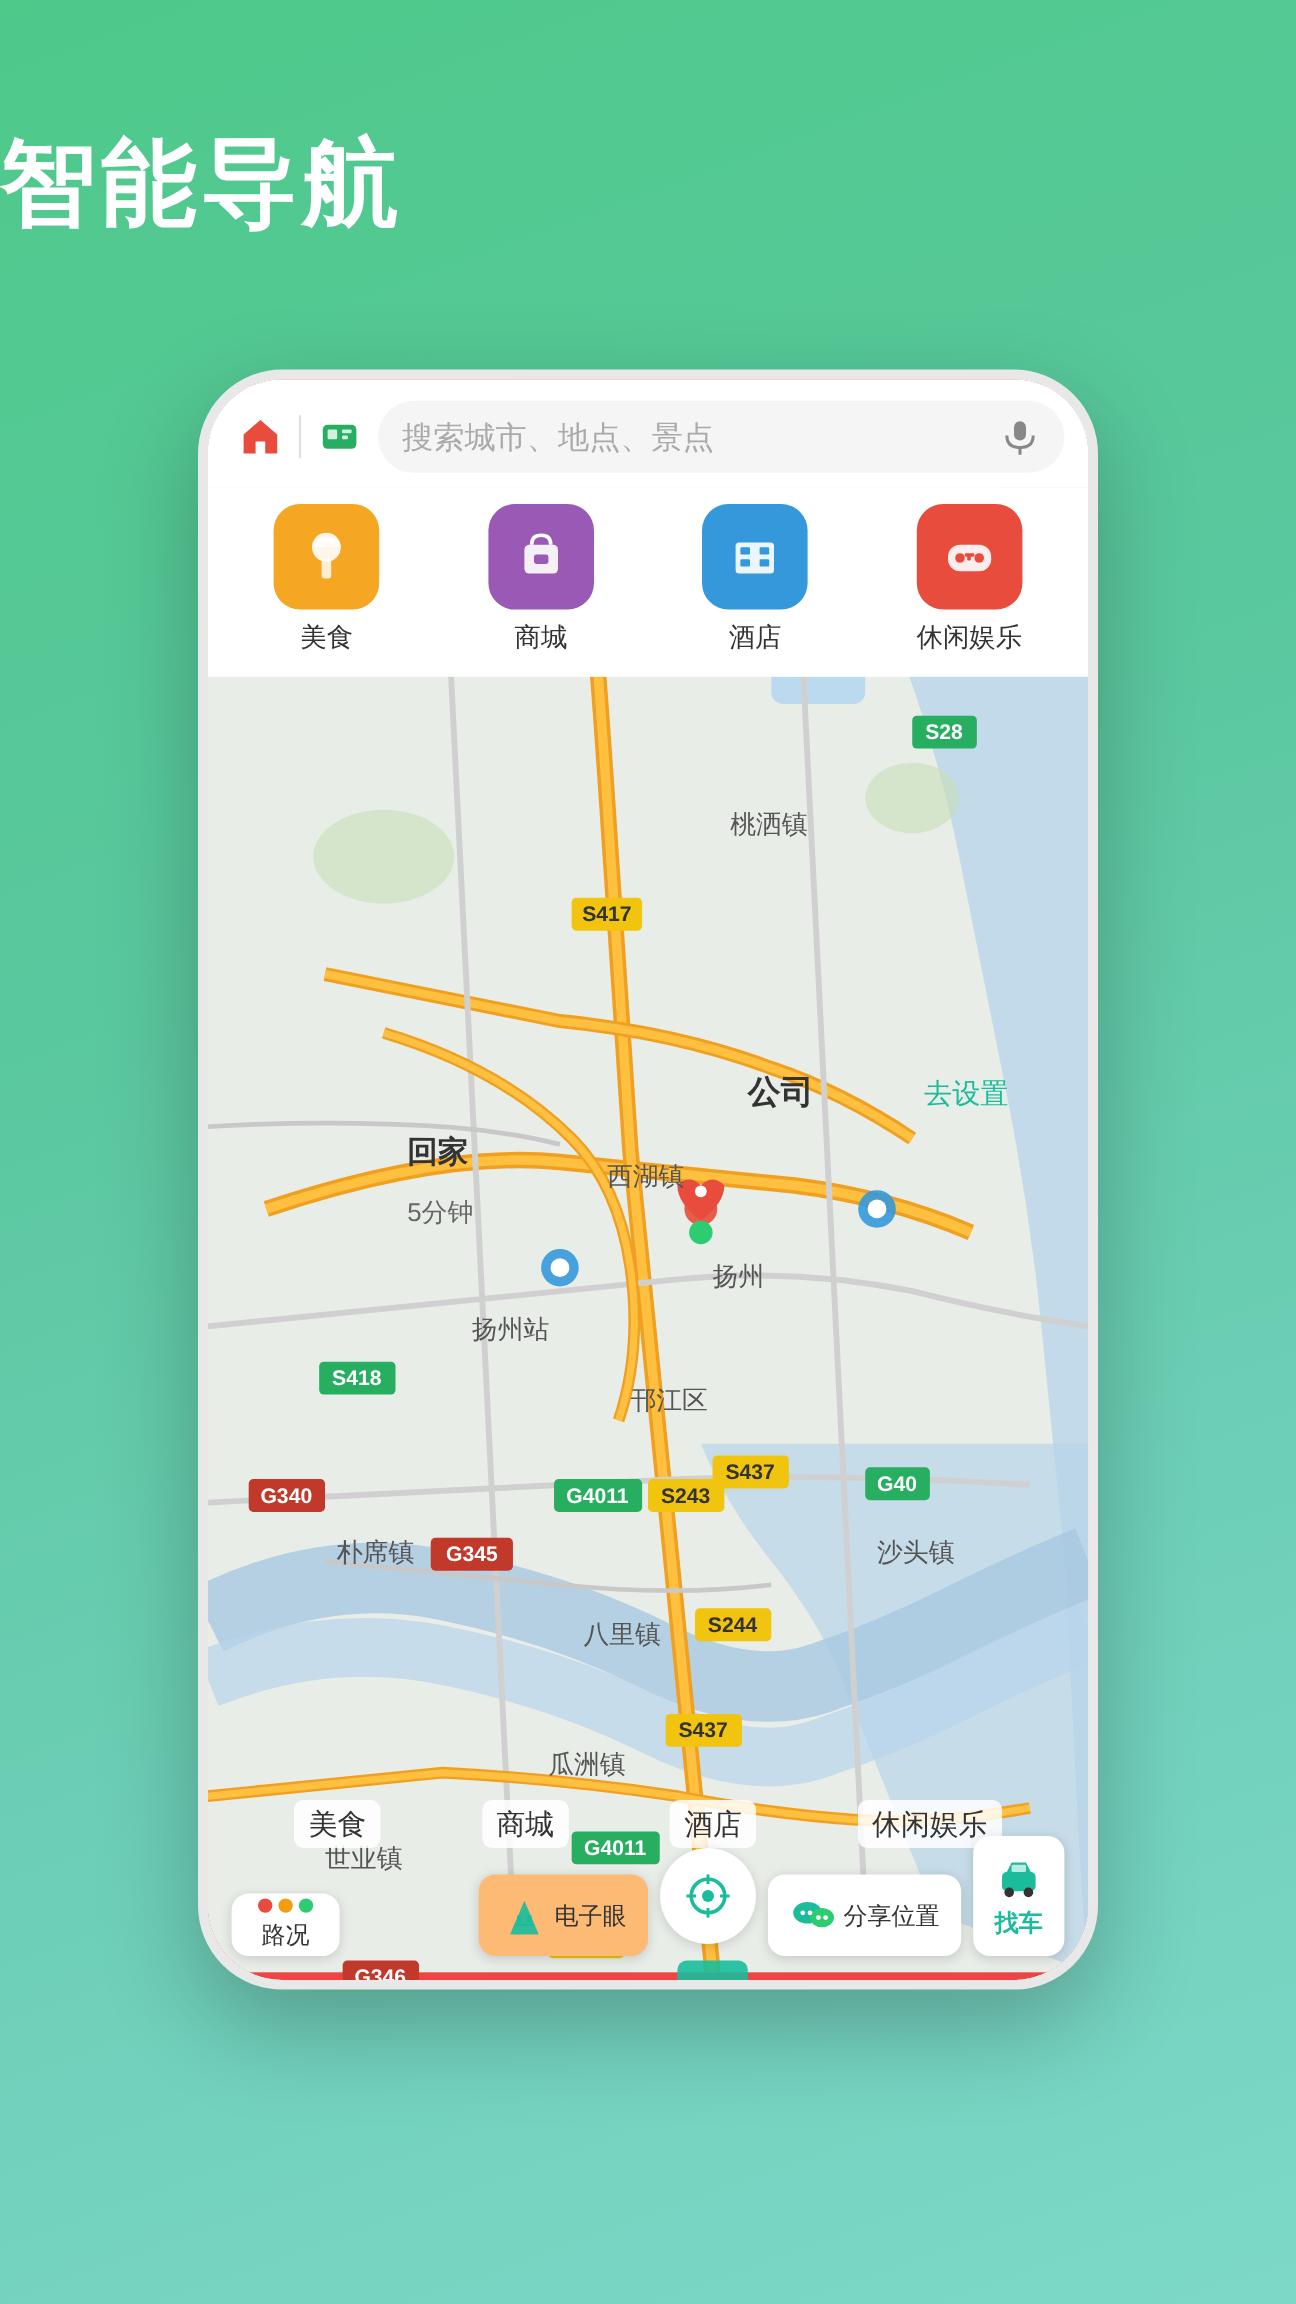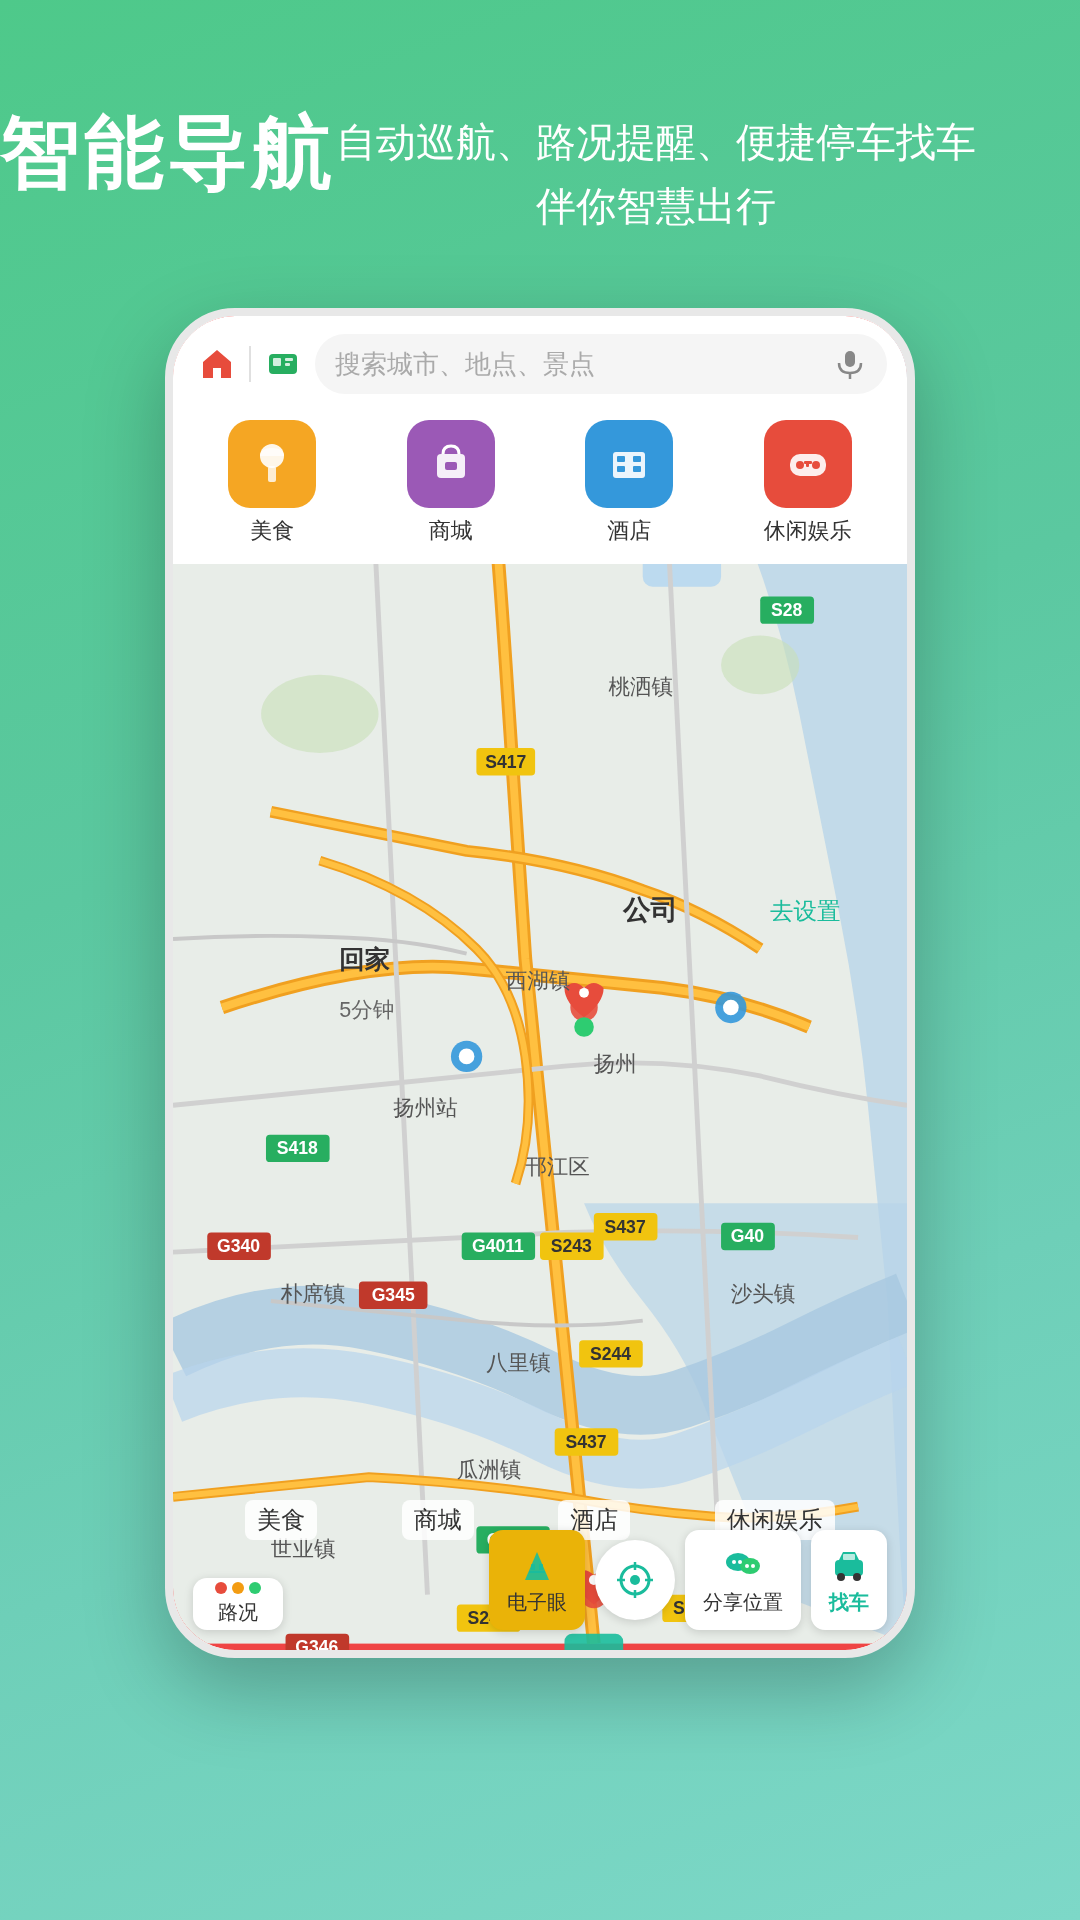--- a/index.html
+++ b/index.html
@@ -224,25 +224,25 @@
     .dot-green { background: #2ecc71; }
 
     .traffic-label {
       font-size: 20px;
       color: #333;
     }
 
     .mid-spacer { flex: 1; }
 
     .elec-btn {
-      background: #eab308;
+      background: #fdba74;
       border-radius: 14px;
       padding: 14px 18px;
       display: flex;
-      flex-direction: column;
+      flex-direction: row;
       align-items: center;
       box-shadow: 0 2px 10px rgba(0,0,0,0.15);
       gap: 5px;
     }
 
     .elec-label {
       font-size: 20px;
       color: #333;
     }
 
@@ -256,21 +256,21 @@
       justify-content: center;
       box-shadow: 0 2px 10px rgba(0,0,0,0.15);
       align-self: center;
     }
 
     .share-btn {
       background: white;
       border-radius: 14px;
       padding: 14px 18px;
       display: flex;
-      flex-direction: column;
+      flex-direction: row;
       align-items: center;
       box-shadow: 0 2px 10px rgba(0,0,0,0.15);
       gap: 5px;
     }
 
     .share-label {
       font-size: 20px;
       color: #333;
     }
 
@@ -309,24 +309,20 @@
       background: rgba(255,255,255,0.85);
       padding: 4px 12px;
       border-radius: 8px;
     }
   </style>
 </head>
 <body>
 
 <div class="header-section">
   <h1 class="main-title">智能导航</h1>
-  <p class="subtitle">
-    <span>自动巡航、路况提醒、便捷停车找车</span><br>
-    <span>伴你智慧出行</span>
-  </p>
 </div>
 
 <div class="phone-container">
   <div class="phone-inner">
 
     <div class="map-area">
       <svg class="map-svg" viewBox="0 0 750 1350" xmlns="http://www.w3.org/2000/svg">
 
         <rect width="750" height="1350" fill="#e8ede8"></rect>
 

